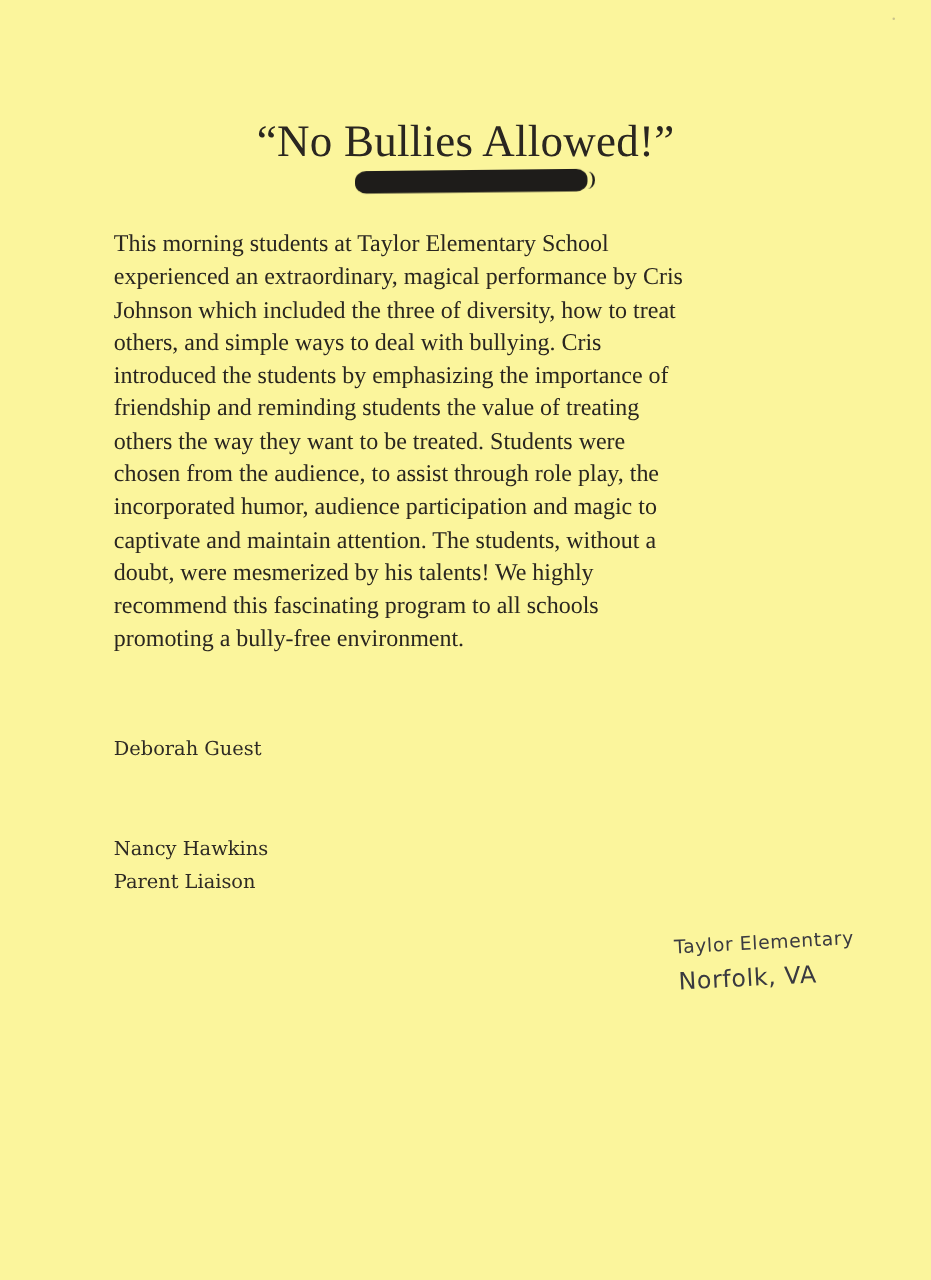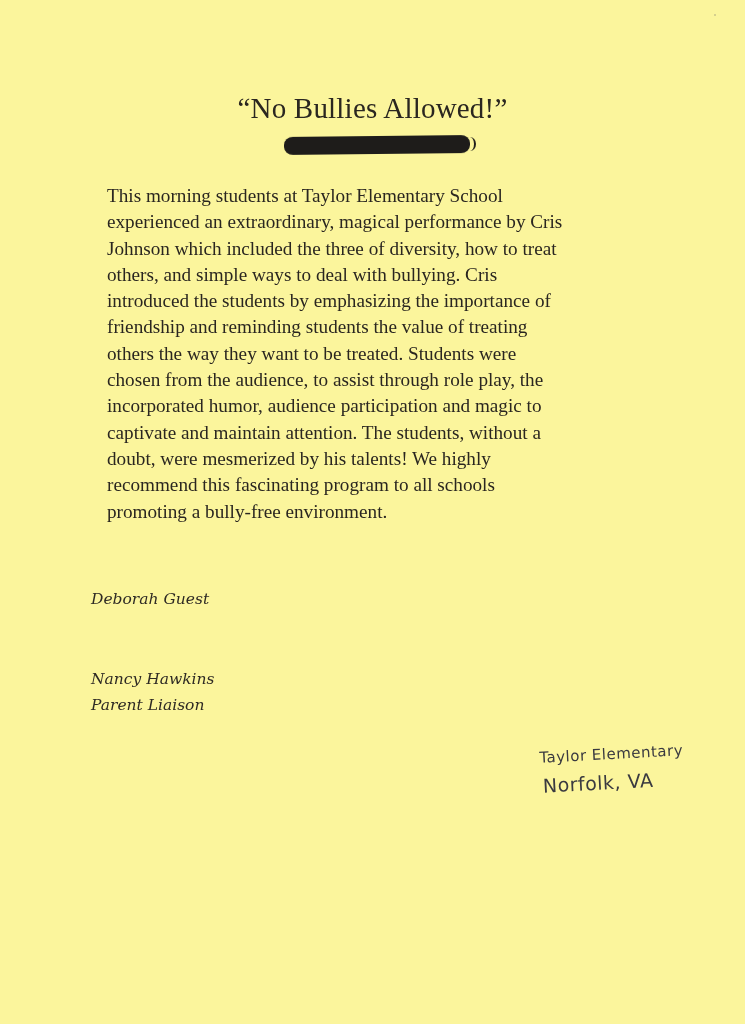--- a/index.html
+++ b/index.html
@@ -6,41 +6,41 @@
   body {
     width: 745px; height: 1024px;
     background: #fbf69a;
     position: relative; overflow: hidden;
     font-family: "Liberation Serif", "DejaVu Serif", serif;
     color: #2a2620;
   }
   .page { position: absolute; inset: 0; background: #fbf59c; }
   .title {
     position: absolute; left: 0; right: 0; top: 92px;
-    text-align: center; font-size: 29px; letter-spacing: 0.2px;
+    text-align: center; font-size: 36px; letter-spacing: 0.2px;
     color: #2a2620;
   }
   .redacted {
     position: absolute; left: 284px; top: 136px; width: 186px; height: 18px;
     background: #1e1c1a; border-radius: 9px / 8px;
     transform: rotate(-0.6deg);
     filter: blur(0.4px);
   }
   .redacted::after {
     content: ""; position: absolute; right: -6px; top: 2px; width: 10px; height: 14px;
     border-right: 2px solid #1e1c1a; border-radius: 50%;
   }
   .body-text {
     position: absolute; left: 91px; top: 183px; width: 570px;
     font-size: 19.2px; line-height: 26.3px; color: #2a2620;
   }
-  .body-text .line { display: block; white-space: nowrap; margin-left: 16px; }
+  .body-text .line { display: block; white-space: nowrap; }
   .sig {
     position: absolute; left: 91px;
-    font-family: "DejaVu Serif", serif; font-style: italic;
+    font-family: "DejaVu Serif", serif; 
     font-size: 15.5px; line-height: 26px; color: #2e2a24;
   }
   .sig1 { top: 586px; }
   .sig2 { top: 666px; }
   .hand {
     position: absolute; left: 540px; top: 740px;
     font-family: "DejaVu Sans", sans-serif; font-size: 15px;
     color: #3a3a40; line-height: 28px;
     transform: rotate(-3deg);
     letter-spacing: 0.5px;

